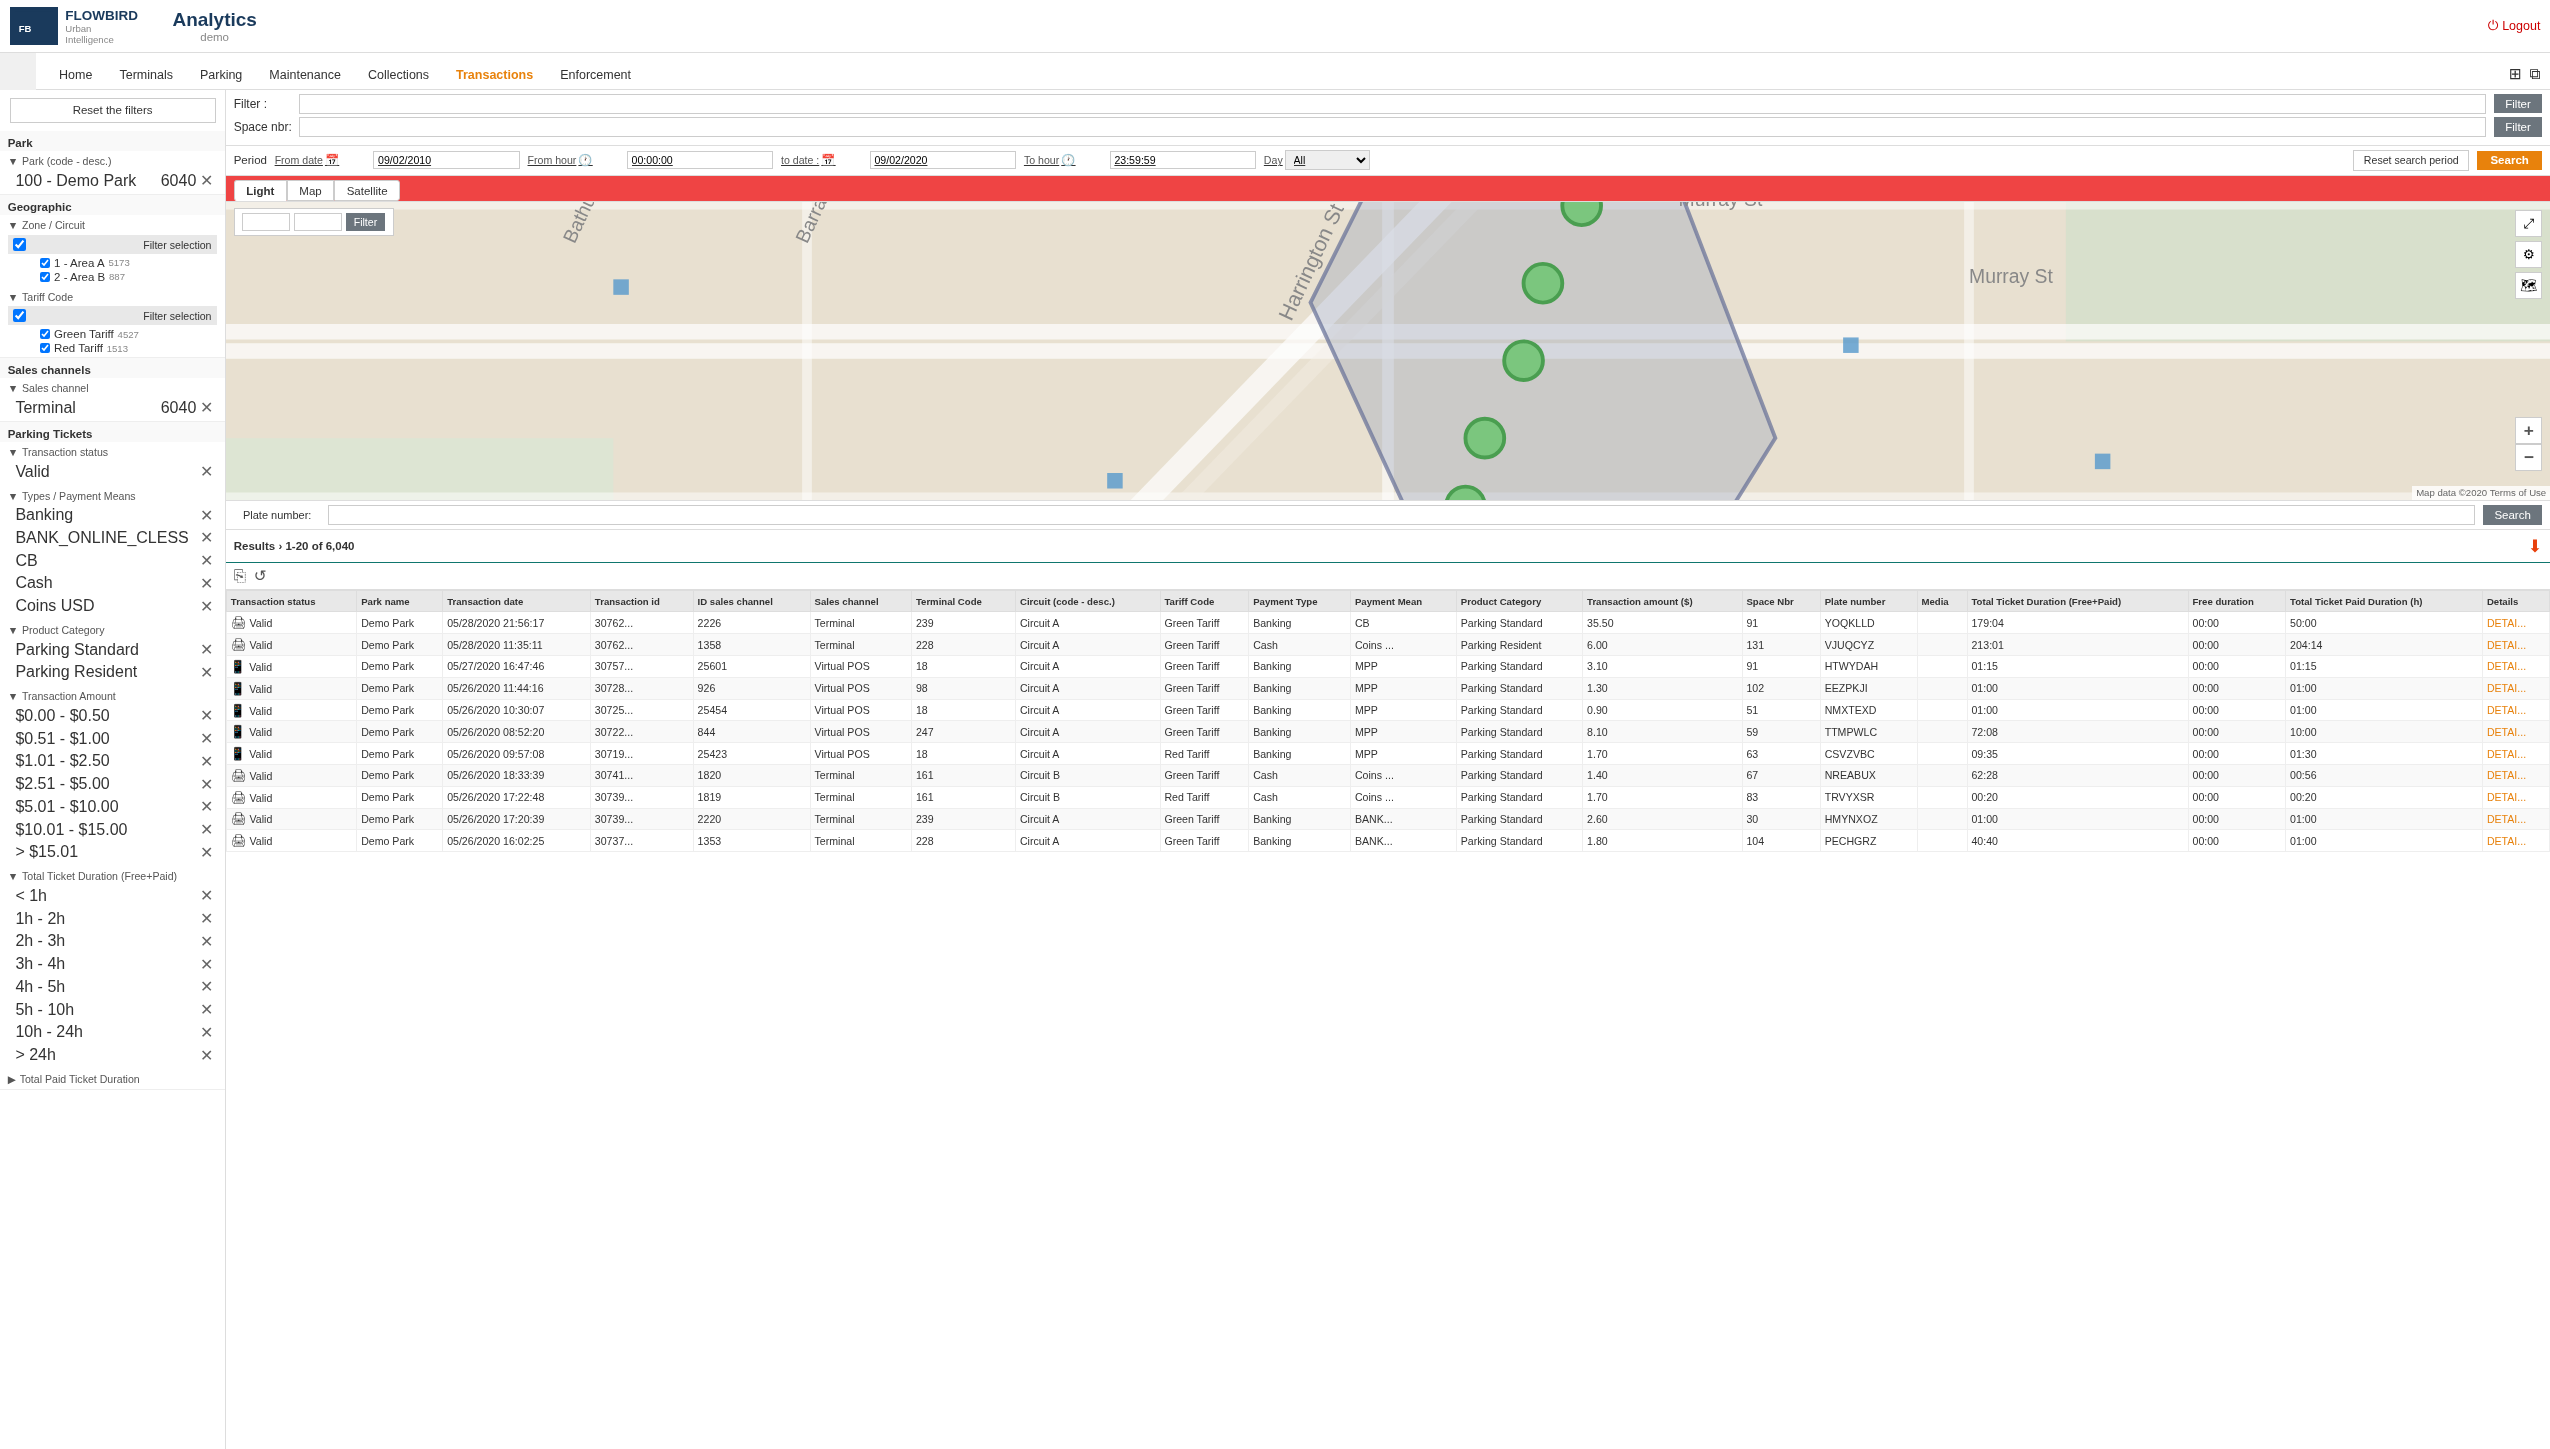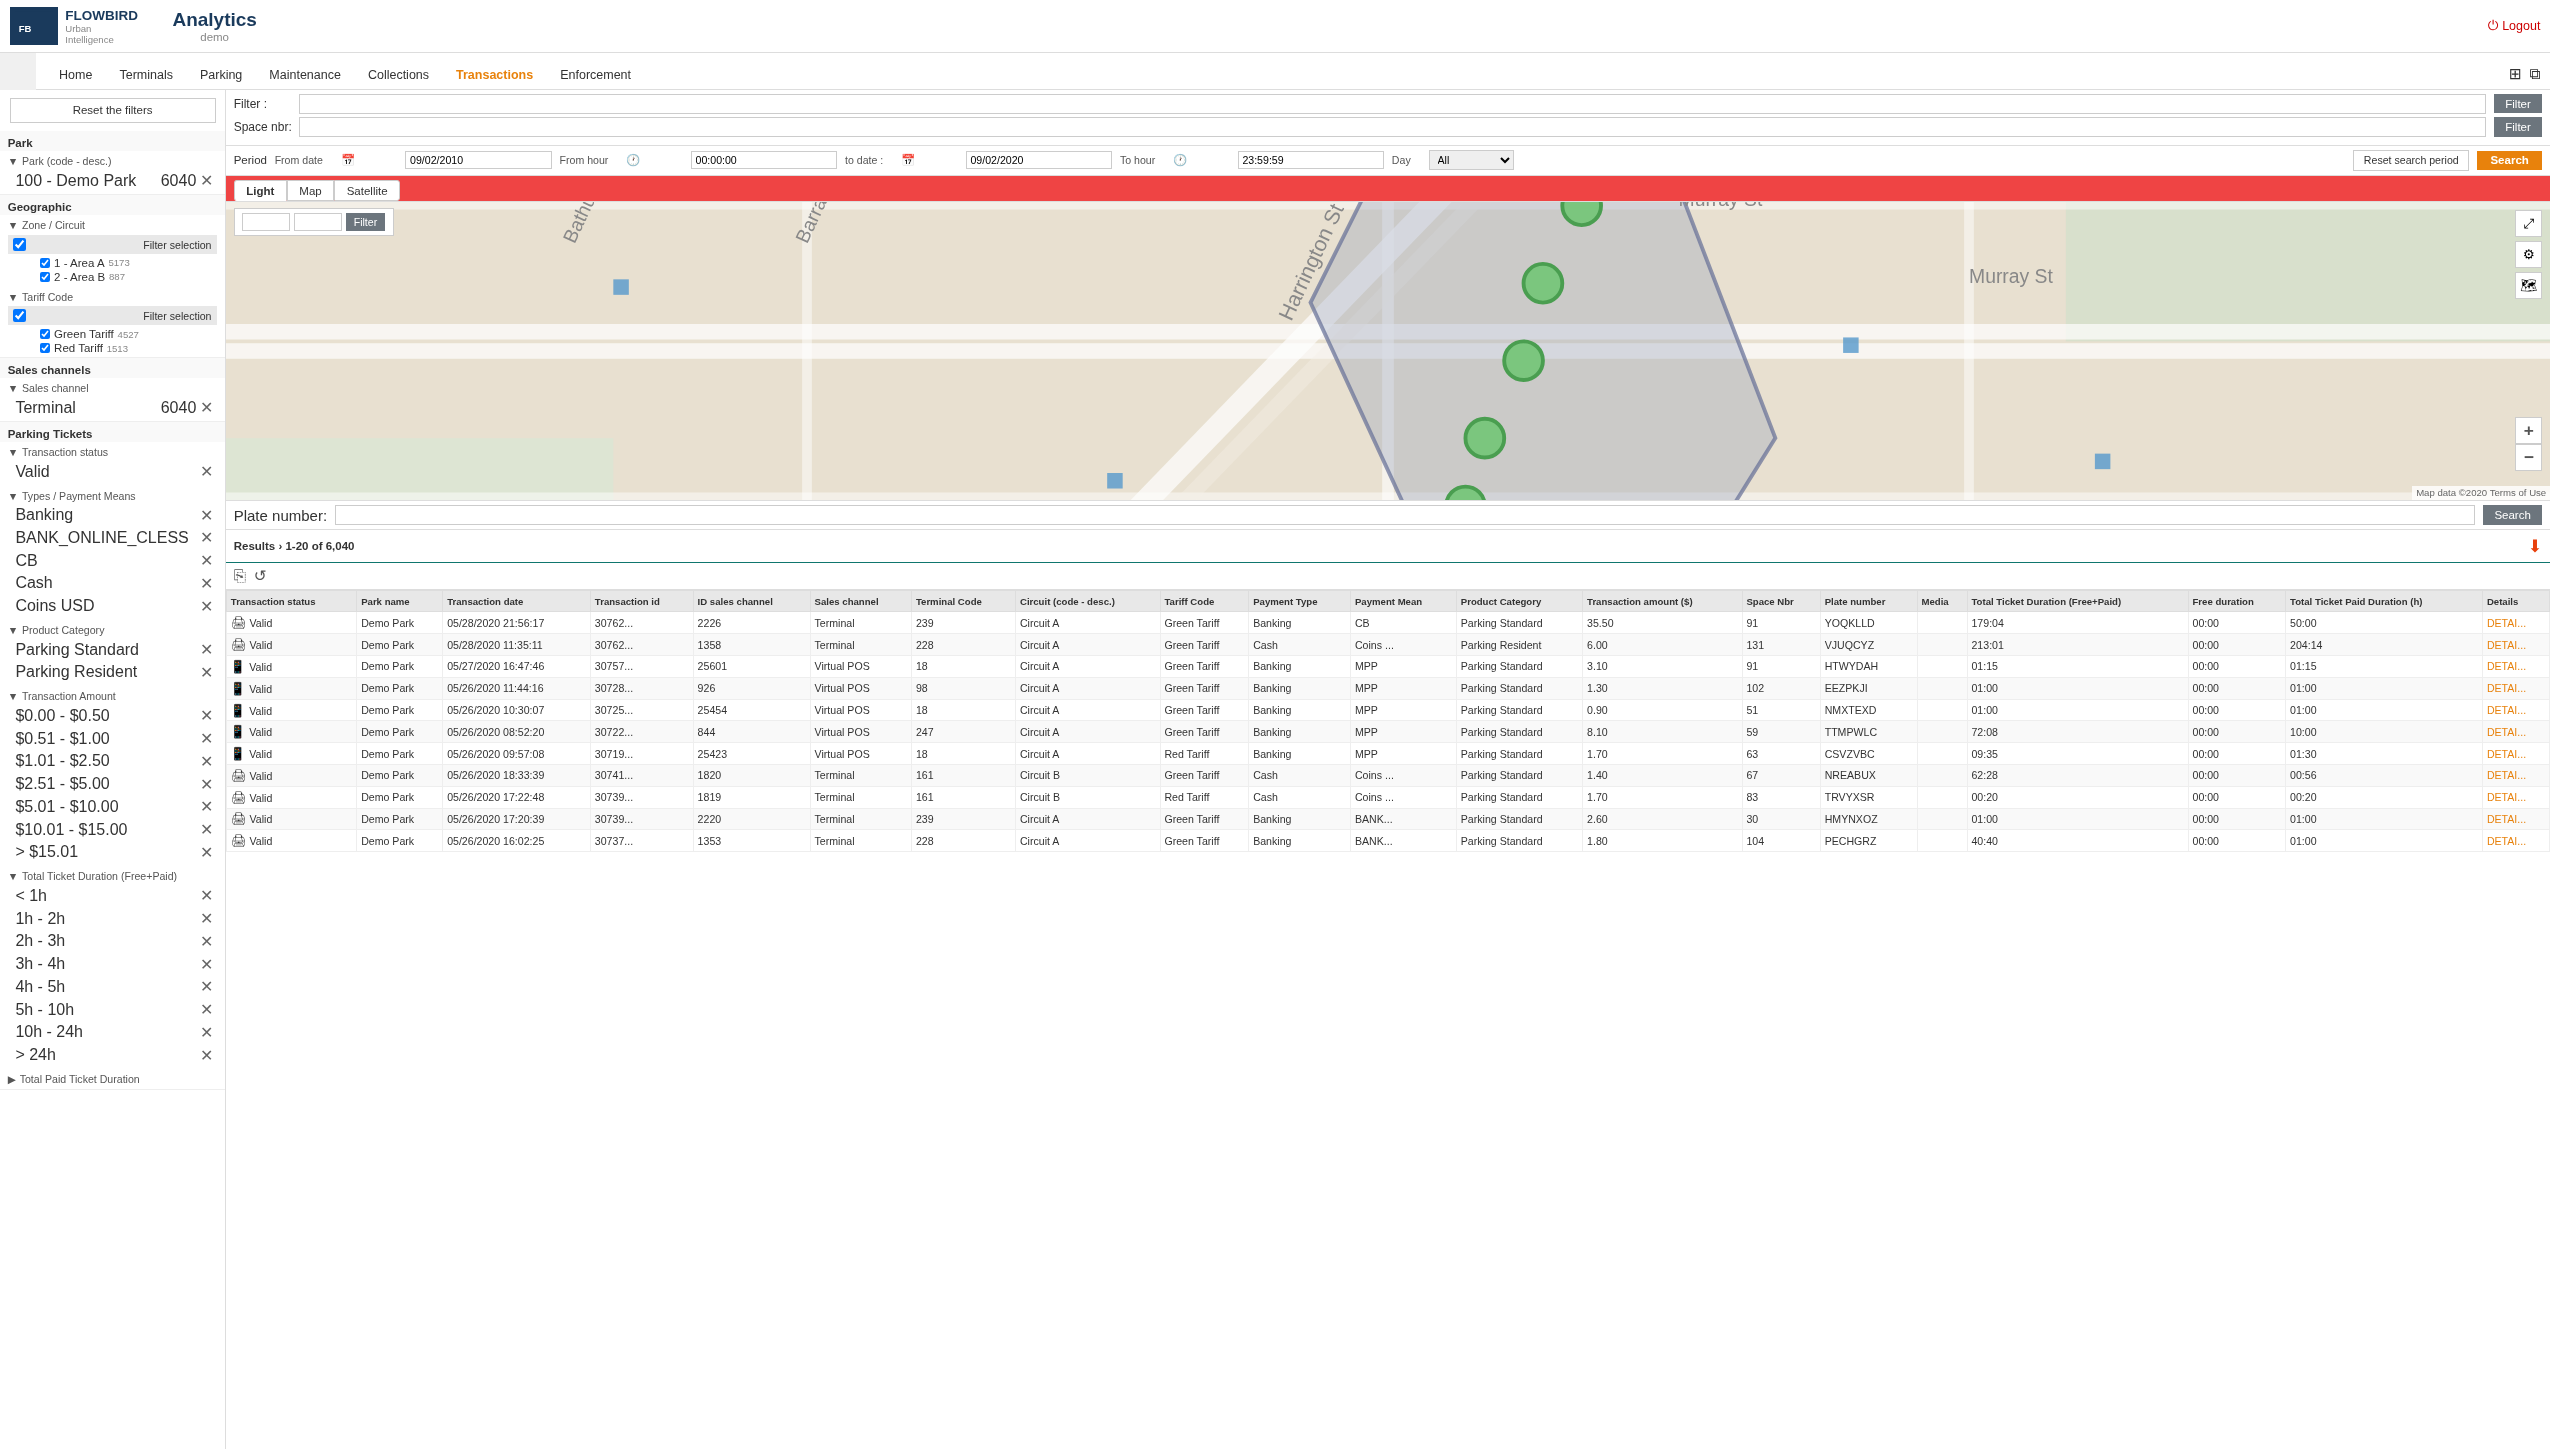--- a/index.html
+++ b/index.html
@@ -44,21 +44,21 @@
     
     .filter-bars { background: white; border-bottom: 1px solid #ddd; padding: 3.8px 7.7px; }
     .filter-row { display: flex; align-items: center; gap: 7.7px; margin-bottom: 3.8px; }
     .filter-label { font-size: 12px; color: #333; min-width: 58px; }
     .filter-input { flex: 1; border: 1px solid #ccc; padding: 2.9px 5.8px; font-size: 11.5px; }
     .filter-btn { background: #6c757d; color: white; border: none; padding: 3.8px 11.5px; font-size: 11.5px; cursor: pointer; }
 
     
     .period-row { display: flex; align-items: center; gap: 7.7px; padding: 3.8px 7.7px; background: white; border-bottom: 1px solid #ddd; flex-wrap: wrap; }
     .period-label { font-size: 11.5px; color: #333; }
-    .period-group { display: flex; align-items: center; gap: 18px; }
+    .period-group { display: flex; align-items: center; gap: 2px; text-decoration: underline; }
     .period-group label { font-size: 10.6px; color: #555; }
     .period-input { border: 1px solid #ccc; padding: 1.9px 3.8px; font-size: 10.6px; margin-left: 32px; }
     .period-select { border: 1px solid #ccc; padding: 1.9px 3.8px; font-size: 10.6px; }
     .reset-period-btn { background: white; border: 1px solid #ccc; padding: 3.8px 9.6px; font-size: 10.6px; cursor: pointer; color: #333; margin-left: auto; }
     .search-btn { background: #e8820c; color: white; border: none; padding: 3.8px 13.5px; font-size: 11.5px; cursor: pointer; font-weight: bold; }
     .map-tab { padding: 3.8px 11.5px; font-size: 11.5px; cursor: pointer; border: 1px solid #ccc; background: white; color: #333; }
     .map-tab.active { background: white; font-weight: bold; color: #333; border-bottom: 1px solid white; }
     .map-tab:first-child { border-radius: 2.9px 0 0 2.9px; }
     .map-tab:last-child { border-radius: 0 2.9px 2.9px 0; }
 
@@ -69,21 +69,21 @@
     .map-ctrl-btn { width: 27px; height: 27px; background: white; border: 1px solid #ccc; cursor: pointer; display: flex; align-items: center; justify-content: center; font-size: 13.5px; }
     .map-zoom { position: absolute; bottom: 29px; right: 7.7px; display: flex; flex-direction: column; }
     .map-zoom-btn { width: 27px; height: 27px; background: white; border: 1px solid #ccc; cursor: pointer; display: flex; align-items: center; justify-content: center; font-size: 17.3px; font-weight: bold; color: #555; }
     .map-attribution { position: absolute; bottom: 0; right: 0; font-size: 9.6px; color: #666; background: rgba(255,255,255,0.8); padding: 1.9px 3.8px; }
     .filter-box-on-map { position: absolute; top: 5.8px; left: 7.7px; background: white; border: 1px solid #ccc; padding: 3.8px 7.7px; display: flex; gap: 3.8px; }
     .filter-box-on-map input { width: 48px; border: 1px solid #ccc; padding: 1.9px; font-size: 10.6px; }
     .map-filter-btn { background: #6c757d; color: white; border: none; padding: 2.9px 7.7px; font-size: 10.6px; cursor: pointer; }
 
     
     .plate-bar { display: flex; align-items: center; gap: 7.7px; padding: 3.8px 7.7px; background: white; border-top: 1px solid #ddd; border-bottom: 1px solid #ddd; }
-    .plate-label { font-size: 15px; color: #333; min-width: 87px; }
+    .plate-label { font-size: 11px; color: #333; min-width: 87px; text-align: center; }
     .plate-input { flex: 1; border: 1px solid #ccc; padding: 2.9px 5.8px; font-size: 11.5px; }
     .plate-search-btn { background: #6c757d; color: white; border: none; padding: 3.8px 11.5px; font-size: 11.5px; cursor: pointer; }
 
     
     .results-bar { display: flex; align-items: center; justify-content: space-between; padding: 5.8px 7.7px; background: white; border-bottom: 1px solid #0f766e; }
     .results-text { font-size: 11.5px; font-weight: bold; }
     .results-right { display: flex; align-items: center; gap: 7.7px; }
     .export-btn { color: #e8400c; font-size: 17.3px; cursor: pointer; }
 
     

